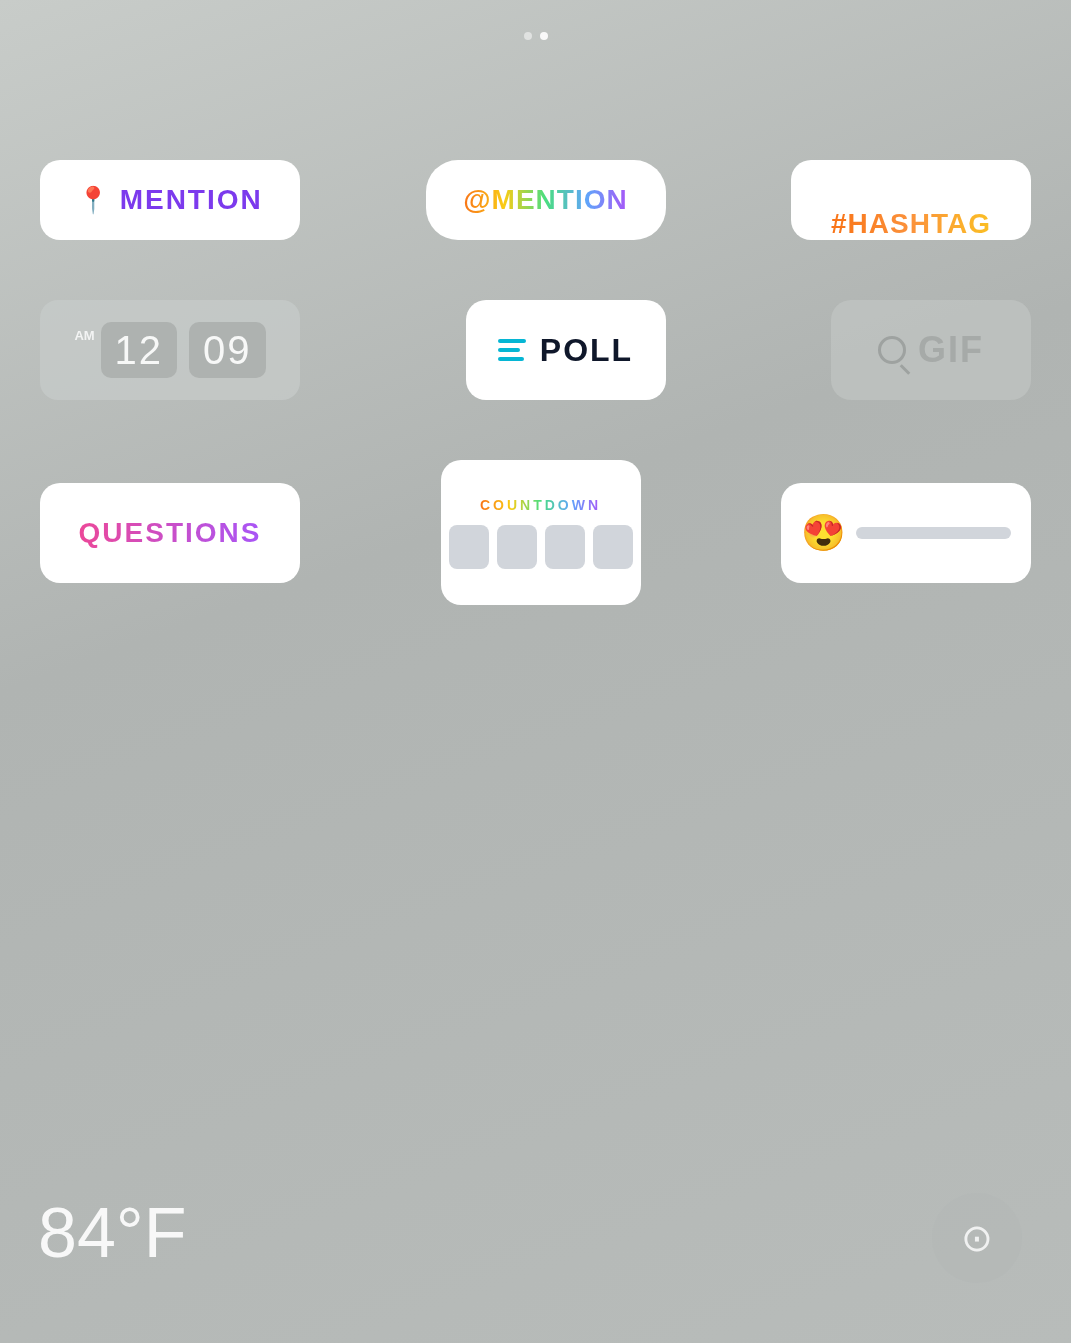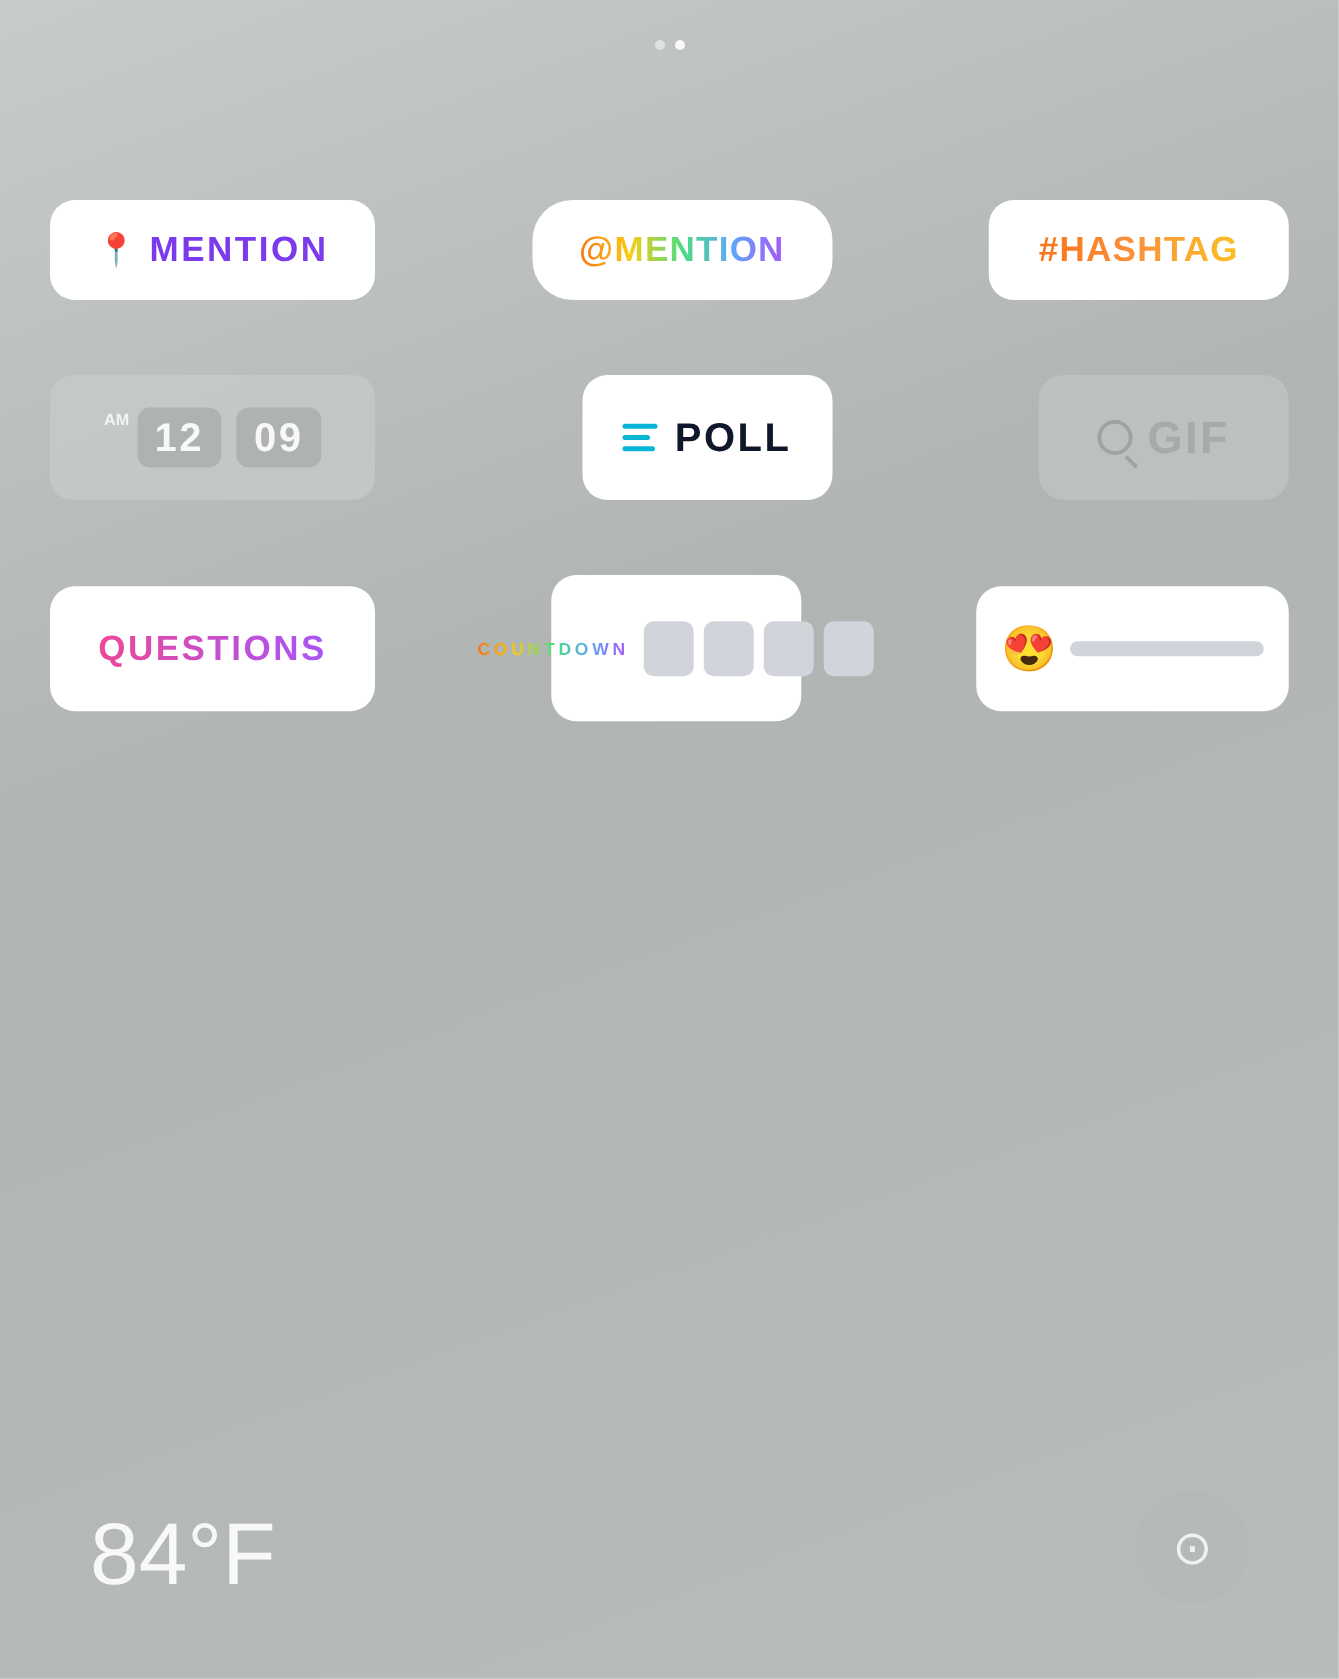--- a/index.html
+++ b/index.html
@@ -93,20 +93,21 @@
       -webkit-background-clip: text;
       -webkit-text-fill-color: transparent;
       background-clip: text;
     }
 
     .sticker-hashtag {
       background: white;
       width: 240px;
       height: 80px;
       border-radius: 20px;
+      align-items: flex-end;
     }
     .sticker-hashtag .label {
       font-size: 28px;
       font-weight: 800;
       letter-spacing: 1px;
       background: linear-gradient(90deg, #f97316, #fb923c, #fbbf24);
       -webkit-background-clip: text;
       -webkit-text-fill-color: transparent;
       background-clip: text;
     }
@@ -125,22 +126,22 @@
       font-size: 13px;
       font-weight: 700;
       color: rgba(255,255,255,0.8);
       margin-bottom: 30px;
       margin-right: 2px;
     }
     .time-block {
       background: rgba(160,164,162,0.6);
       border-radius: 10px;
       padding: 8px 14px;
-      font-size: 32px;
-      font-weight: 700;
+      font-size: 40px;
+      font-weight: 400;
       color: rgba(255,255,255,0.9);
       line-height: 1;
       letter-spacing: 2px;
     }
     .time-sep {
       font-size: 36px;
       font-weight: 700;
       color: rgba(255,255,255,0.7);
       margin: 0 2px;
     }
@@ -216,23 +217,23 @@
       letter-spacing: 2px;
       background: linear-gradient(90deg, #ec4899, #a855f7);
       -webkit-background-clip: text;
       -webkit-text-fill-color: transparent;
       background-clip: text;
     }
 
     .sticker-countdown {
       background: white;
       width: 200px;
-      height: 117px;
-      border-radius: 20px;
-      flex-direction: row;
+      height: 145px;
+      border-radius: 20px;
+      flex-direction: column;
       gap: 12px;
     }
     .countdown-label {
       font-size: 14px;
       font-weight: 700;
       letter-spacing: 3px;
       background: linear-gradient(90deg, #f97316, #facc15, #4ade80, #60a5fa, #a855f7);
       -webkit-background-clip: text;
       -webkit-text-fill-color: transparent;
       background-clip: text;
@@ -265,25 +266,25 @@
       height: 12px;
       background: #d1d5db;
       border-radius: 6px;
     }
 
     
     .bottom-bar {
       position: absolute;
       bottom: 60px;
       left: 0;
-      right: 0;
-      display: flex;
-      align-items: flex-end;
+      right: 11px;
+      display: flex;
+      align-items: flex-start;
       justify-content: space-between;
-      padding: 0 72px;
+      padding: 0 38px;
     }
 
     .temp-label {
       font-size: 70px;
       font-weight: 300;
       color: rgba(255,255,255,0.9);
     }
 
     .camera-button {
       width: 90px;

